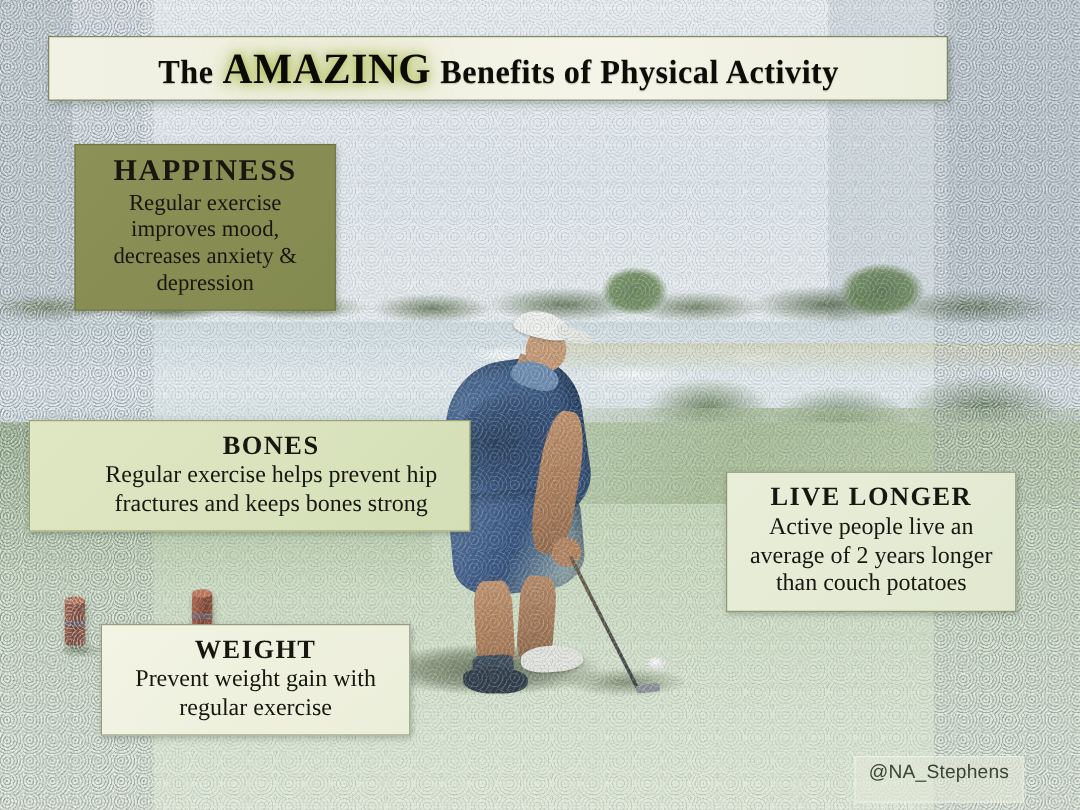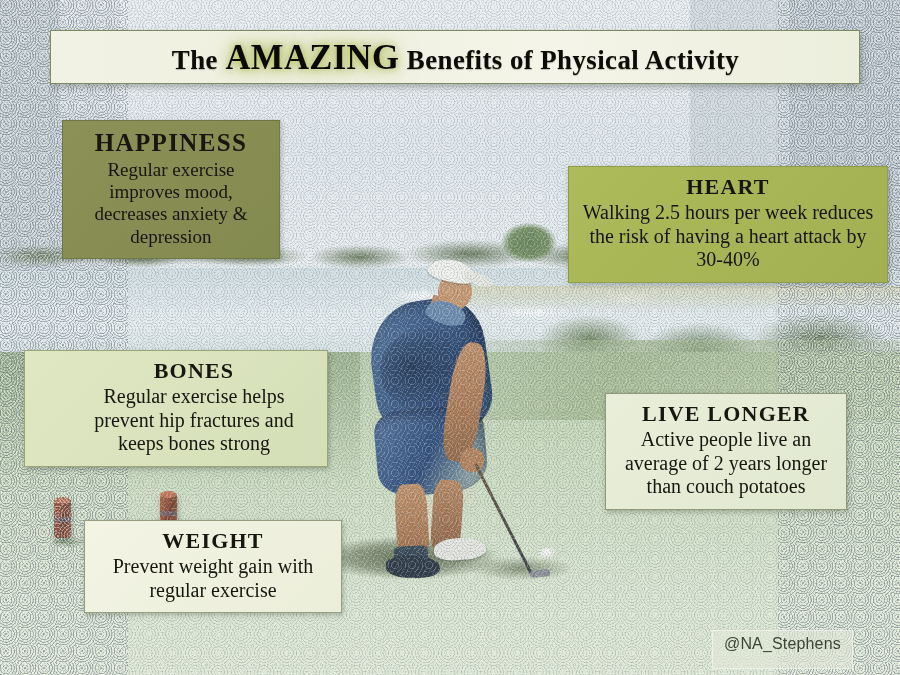--- a/index.html
+++ b/index.html
@@ -237,32 +237,32 @@
     background:linear-gradient(135deg,#f3f4e4 0%,#eff1df 50%,#ebeed9 100%);
     border:1px solid rgba(118,130,95,.75);
   }
 
   #p-happiness{left:62px; top:120px; width:218px; font-size:19px;}
   #p-happiness .p-head{font-size:25px;}
 
   #p-heart{left:568px; top:166px; width:320px; font-size:20px;}
   #p-heart .p-head{font-size:22px;}
 
-  #p-bones{left:24px; top:350px; width:304px; font-size:20px;padding-left:48px;}
+  #p-bones{left:24px; top:350px; width:368px; font-size:20px;padding-left:48px;}
   #p-bones .p-head{font-size:22px;}
 
   #p-livelonger{left:605px; top:393px; width:242px; font-size:20px;}
   #p-livelonger .p-head{font-size:22px;}
 
   #p-weight{left:84px; top:520px; width:258px; font-size:20px;}
   #p-weight .p-head{font-size:22px;}
 
   
   #title-bar{
-    position:absolute;left:50px;top:30px;width:810px;height:54px;
+    position:absolute;left:40px;top:30px;width:750px;height:54px;
     background:linear-gradient(to right,#f2f2e4 0%,#eff0e0 30%,#f4f4e8 62%,#eceedc 100%);
     border:1px solid #7d8a64;
     box-shadow:2px 3px 6px rgba(50,60,45,.32);
     display:flex;align-items:center;justify-content:center;
     overflow:hidden;
   }
   #title-text{
     font-size:36px;
     font-weight:700;
     letter-spacing:.012em;
@@ -354,24 +354,20 @@
     <div id="title-text">
       <span class="tw-small">The</span><span class="tw-amazing" style="margin:0 .22em">AMAZING</span><span class="tw-small">Benefits of Physical Activity</span>
     </div>
   </div>
 
   <div id="p-happiness" class="panel panel--olive">
     <span class="p-head">HAPPINESS</span>
     <span class="p-body">Regular exercise improves mood, decreases anxiety &amp; depression</span>
   </div>
 
-  <div id="p-heart" class="panel panel--lime">
-    <span class="p-head">HEART</span>
-    <span class="p-body">Walking 2.5 hours per week reduces the risk of having a heart attack by 30-40%</span>
-  </div>
 
   <div id="p-bones" class="panel panel--pale">
     <span class="p-head">BONES</span>
     <span class="p-body">Regular exercise helps prevent hip fractures and keeps bones strong</span>
   </div>
 
   <div id="p-livelonger" class="panel panel--mint">
     <span class="p-head">LIVE LONGER</span>
     <span class="p-body">Active people live an average of 2 years longer than couch potatoes</span>
   </div>

